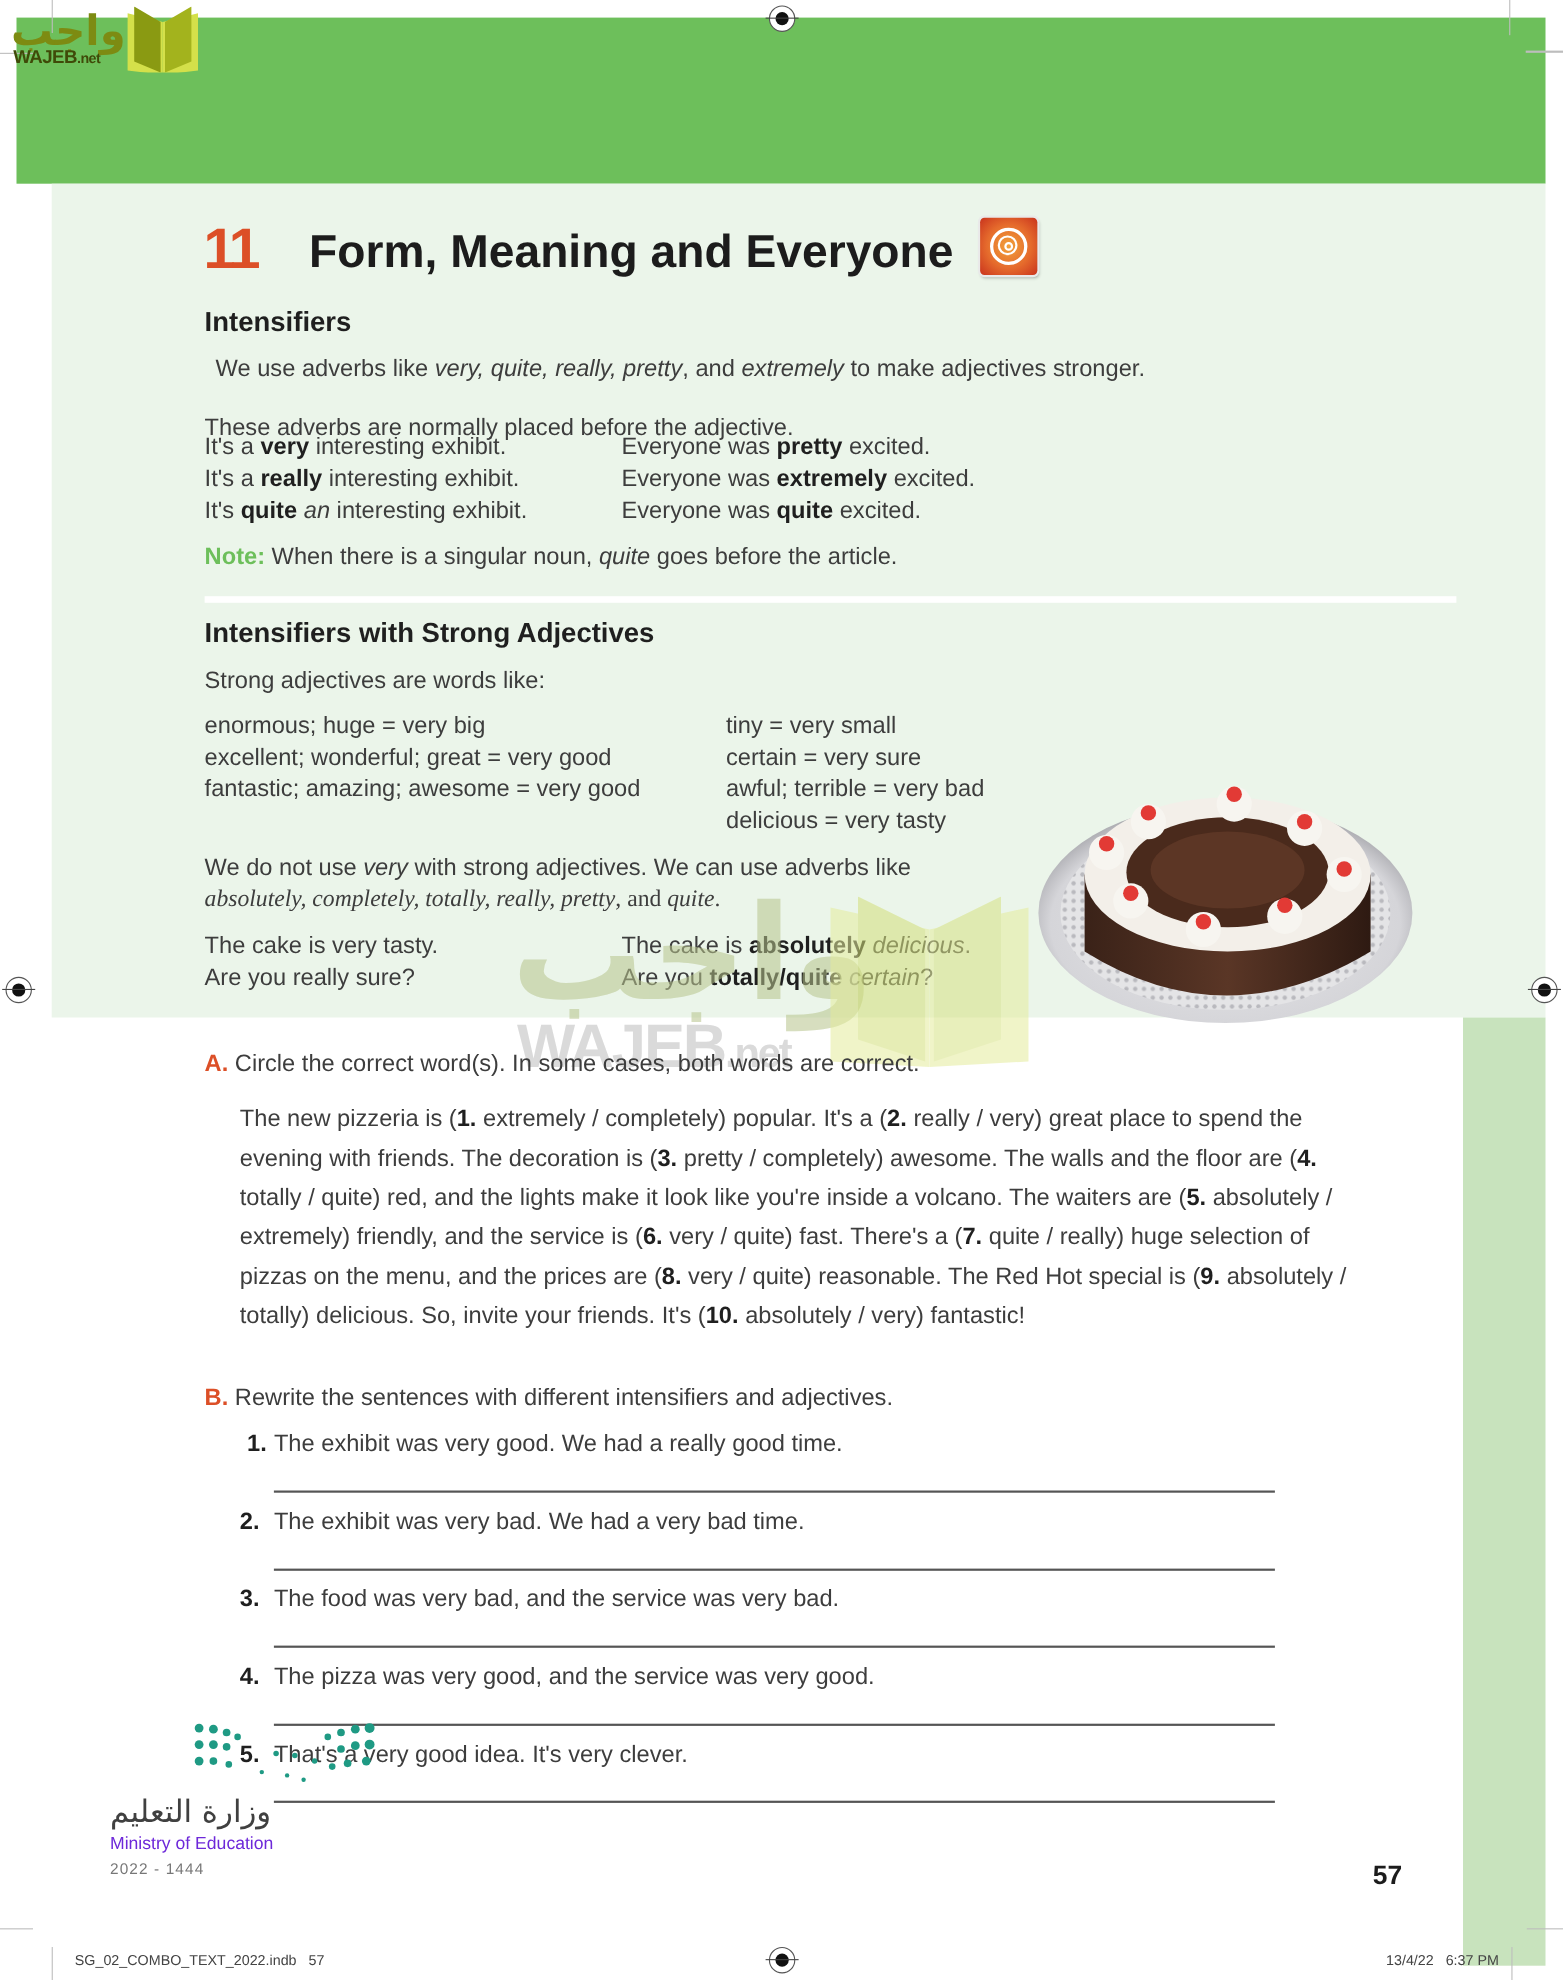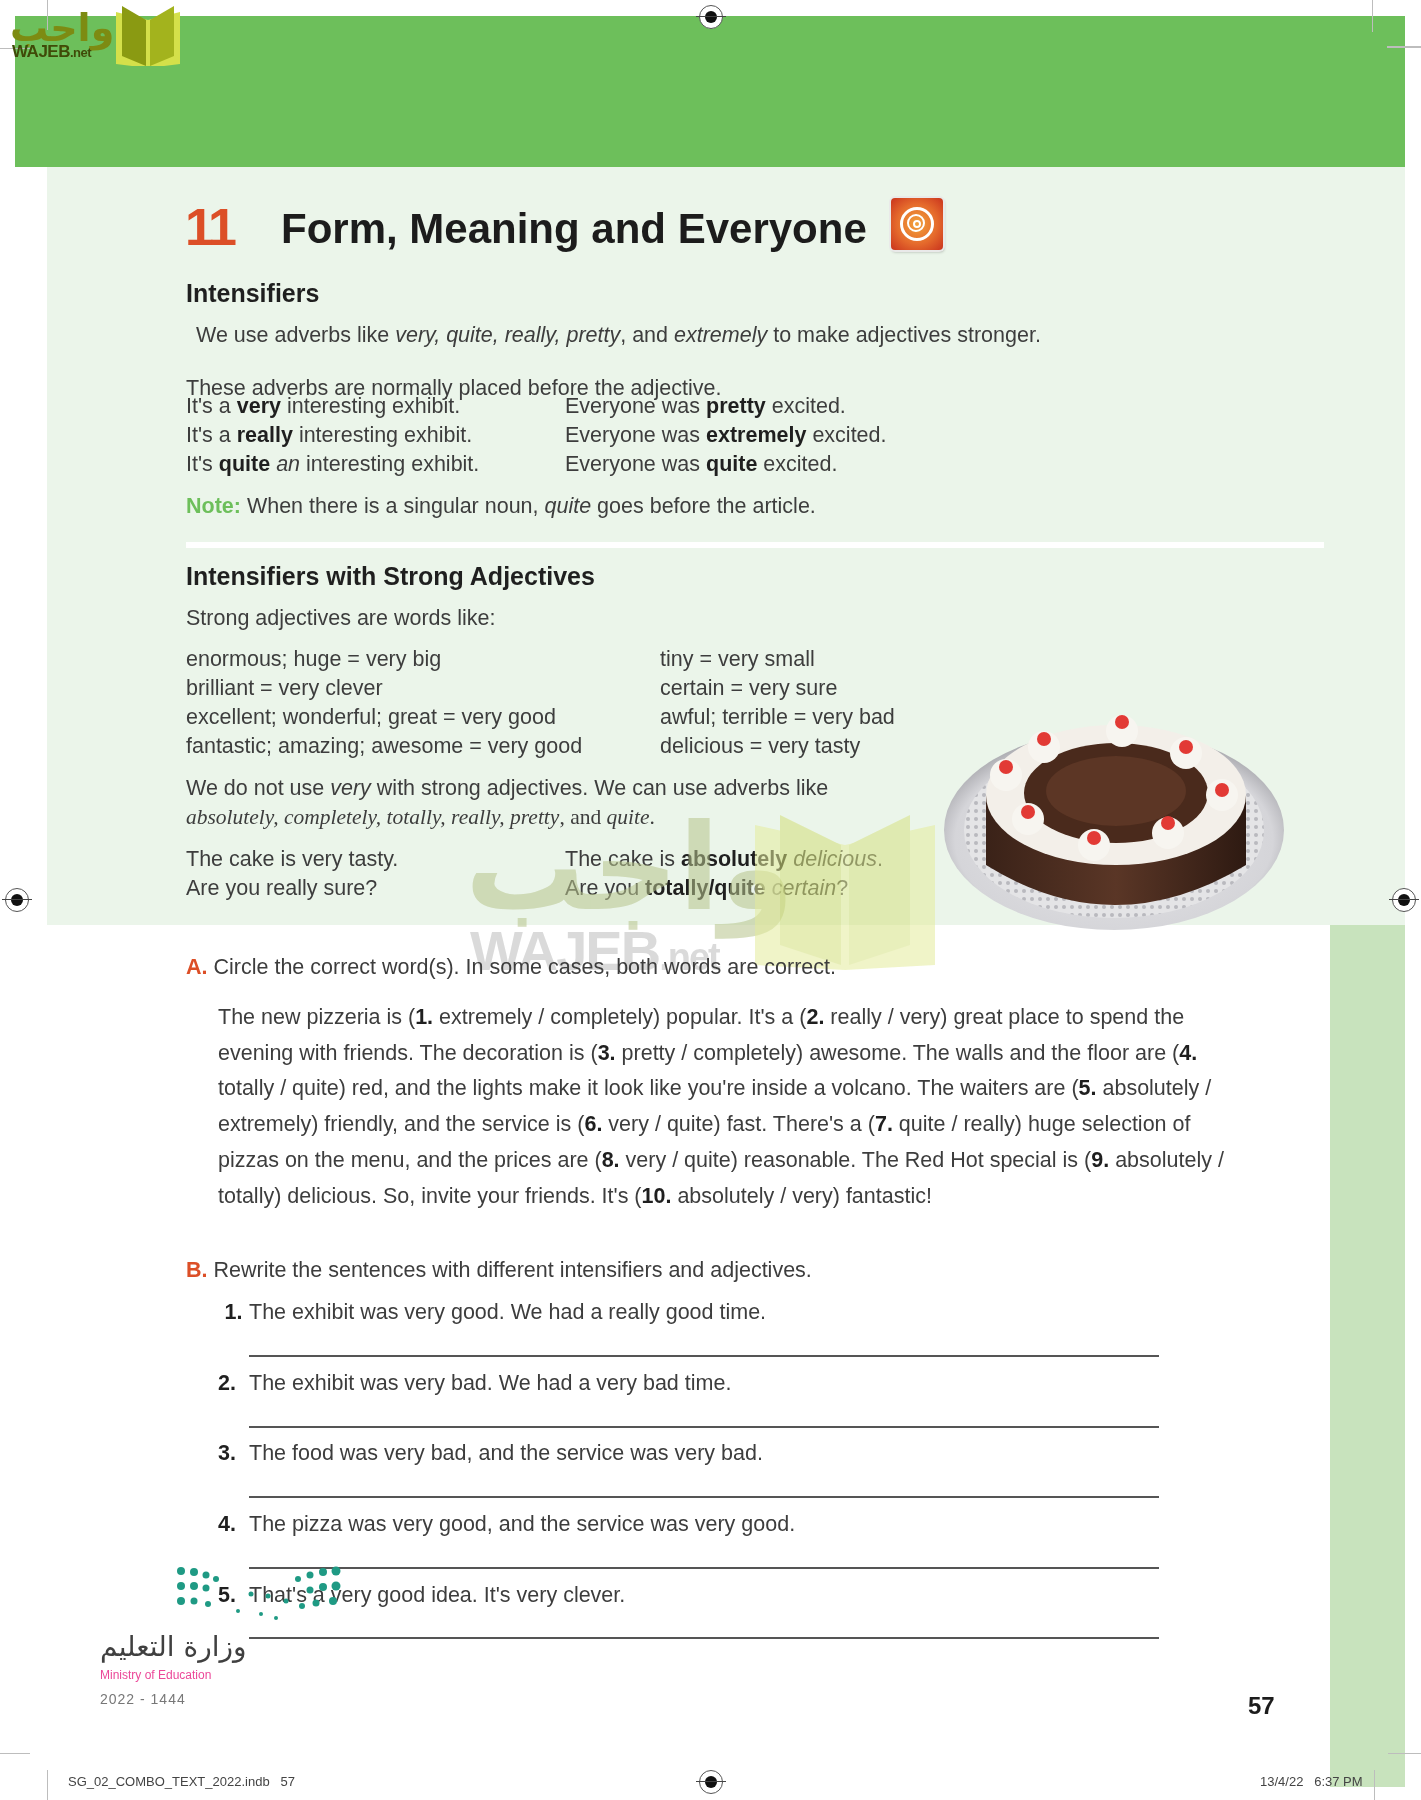--- a/index.html
+++ b/index.html
@@ -28,21 +28,21 @@
   .txt b{color:#1f1f1f;}
   .note-label{color:#6dbf5b;font-weight:bold;}
   .divider{left:186px;top:542px;width:1138px;height:6px;background:#ffffff;}
   .ex-letter{color:#dc4f27;font-weight:bold;}
   .para{left:218px;top:1000px;width:1020px;font-size:21.5px;line-height:35.7px;color:#3d3d3d;}
   .para b{color:#1f1f1f;}
   .item-num{font-weight:bold;color:#1f1f1f;display:inline-block;width:31px;}
   .answer-line{height:1.5px;background:#555;left:249px;width:910px;}
   .cake{left:924px;top:695px;width:378px;height:240px;}
   .ministry-ar{left:100px;top:1630px;font-size:28px;color:#404040;font-family:"DejaVu Sans",sans-serif;}
-  .ministry-en{left:100px;top:1668px;font-size:12px;color:#ec4899;}
+  .ministry-en{left:100px;top:1668px;font-size:16px;color:#6d28d9;}
   .ministry-year{left:100px;top:1691px;font-size:14px;color:#777;letter-spacing:1px;}
   .page-num{left:1248px;top:1692px;font-size:24px;font-weight:bold;color:#1c1c1c;text-align:center;}
   .slug{font-size:13px;color:#444;}
   .dots{left:176px;top:1566px;width:165px;height:60px;}
   .wm{opacity:.55;}
 </style>
 </head>
 <body>
 
 <div class="abs header-band"></div>
@@ -96,21 +96,20 @@
 
 <div class="abs txt" style="left:186px;top:492px;"><span class="note-label">Note:</span><span><span> When there is a singular noun, </span><i>quite</i><span> goes before the article.</span></span></div>
 
 <div class="abs divider"></div>
 
 <h2 class="abs" style="left:186px;top:562px;">Intensifiers with Strong Adjectives</h2>
 <div class="abs txt" style="left:186px;top:604px;">Strong adjectives are words like:</div>
 
 <div class="abs" style="left:186px;top:645px;">
   <div class="txt">enormous; huge = very big</div>
-  <div class="txt">brilliant = very clever</div>
   <div class="txt">excellent; wonderful; great = very good</div>
   <div class="txt">fantastic; amazing; awesome = very good</div>
 </div>
 <div class="abs" style="left:660px;top:645px;">
   <div class="txt">tiny = very small</div>
   <div class="txt">certain = very sure</div>
   <div class="txt">awful; terrible = very bad</div>
   <div class="txt">delicious = very tasty</div>
 </div>
 

